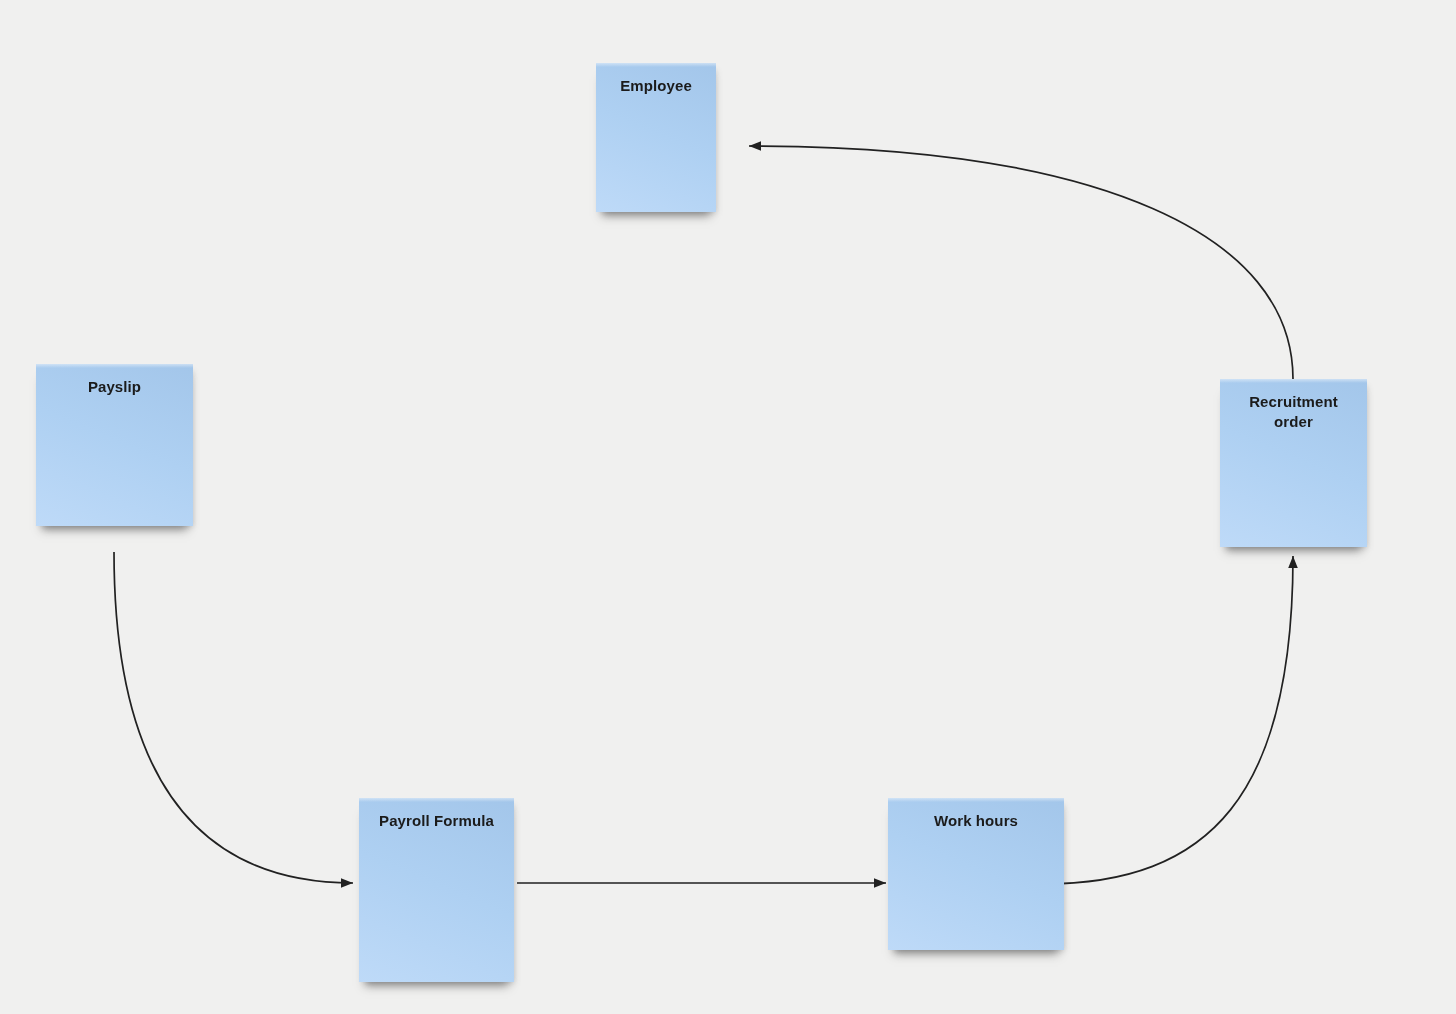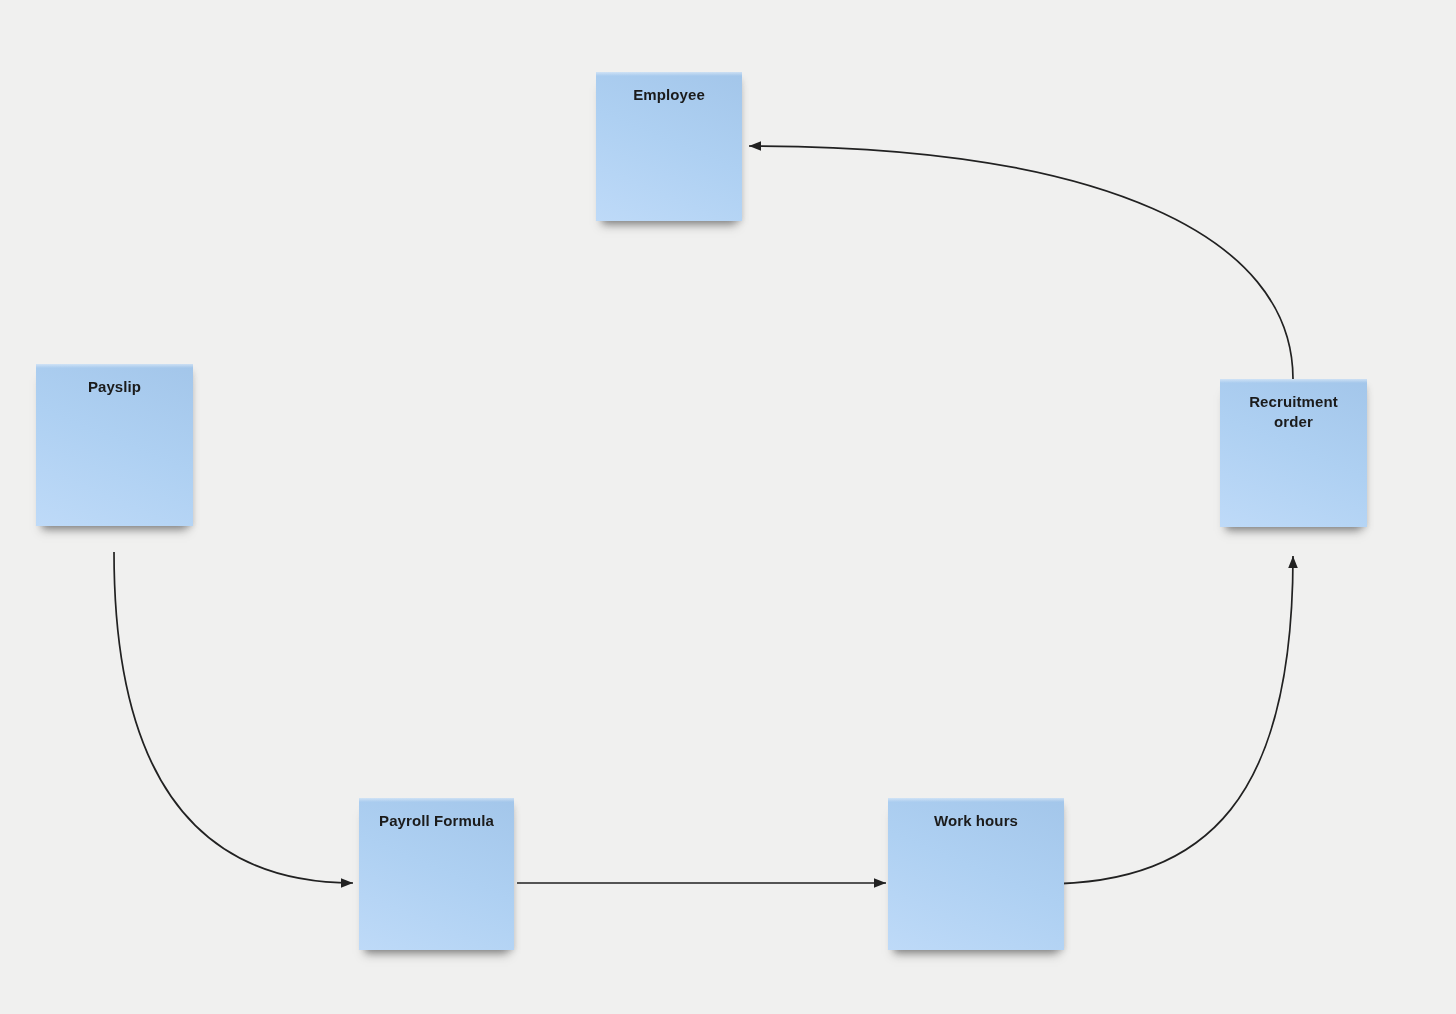--- a/index.html
+++ b/index.html
@@ -69,29 +69,29 @@
       </marker>
     </defs>
     <g id="connectors">
         <path class="connector" d="M 1293 379 C 1293 235, 1100 146, 749 146" stroke="#212121" marker-end="url(#arrowhead)"></path>
         <path class="connector" d="M 114 552 C 114 720, 160 883, 353 883" stroke="#212121" marker-end="url(#arrowhead)"></path>
         <path class="connector" d="M 517 883 L 886 883" stroke="#212121" marker-end="url(#arrowhead)"></path>
         <path class="connector" d="M 1043 884 C 1210 884, 1293 795, 1293 556" stroke="#212121" marker-end="url(#arrowhead)"></path>
       </g>
   </svg>
   <div id="notes-layer">
-      <div class="note" style="left: 596px; top: 72px; width: 146px; height: 149px; background: linear-gradient(203deg, rgb(163, 198, 234) 0%, rgb(174, 208, 242) 48%, rgb(190, 218, 248) 100%);">
+      <div class="note" style="left: 596px; top: 63px; width: 120px; height: 149px; background: linear-gradient(203deg, rgb(163, 198, 234) 0%, rgb(174, 208, 242) 48%, rgb(190, 218, 248) 100%);">
         <span class="note-label" style="color: rgb(27, 27, 27);">Employee</span>
       </div>
       <div class="note" style="left: 36px; top: 364px; width: 157px; height: 162px; background: linear-gradient(203deg, rgb(163, 198, 234) 0%, rgb(174, 208, 242) 48%, rgb(190, 218, 248) 100%);">
         <span class="note-label" style="color: rgb(27, 27, 27);">Payslip</span>
       </div>
-      <div class="note" style="left: 1220px; top: 379px; width: 147px; height: 148px; background: linear-gradient(203deg, rgb(163, 198, 234) 0%, rgb(174, 208, 242) 48%, rgb(190, 218, 248) 100%);">
+      <div class="note" style="left: 1220px; top: 379px; width: 147px; height: 168px; background: linear-gradient(203deg, rgb(163, 198, 234) 0%, rgb(174, 208, 242) 48%, rgb(190, 218, 248) 100%);">
         <span class="note-label" style="color: rgb(27, 27, 27);">Recruitment order</span>
       </div>
-      <div class="note" style="left: 359px; top: 798px; width: 155px; height: 152px; background: linear-gradient(203deg, rgb(163, 198, 234) 0%, rgb(174, 208, 242) 48%, rgb(190, 218, 248) 100%);">
+      <div class="note" style="left: 359px; top: 798px; width: 155px; height: 184px; background: linear-gradient(203deg, rgb(163, 198, 234) 0%, rgb(174, 208, 242) 48%, rgb(190, 218, 248) 100%);">
         <span class="note-label" style="color: rgb(27, 27, 27);">Payroll Formula</span>
       </div>
       <div class="note" style="left: 888px; top: 798px; width: 176px; height: 152px; background: linear-gradient(203deg, rgb(163, 198, 234) 0%, rgb(174, 208, 242) 48%, rgb(190, 218, 248) 100%);">
         <span class="note-label" style="color: rgb(27, 27, 27);">Work hours</span>
       </div>
     </div>
 </div>
 
 </body></html>

